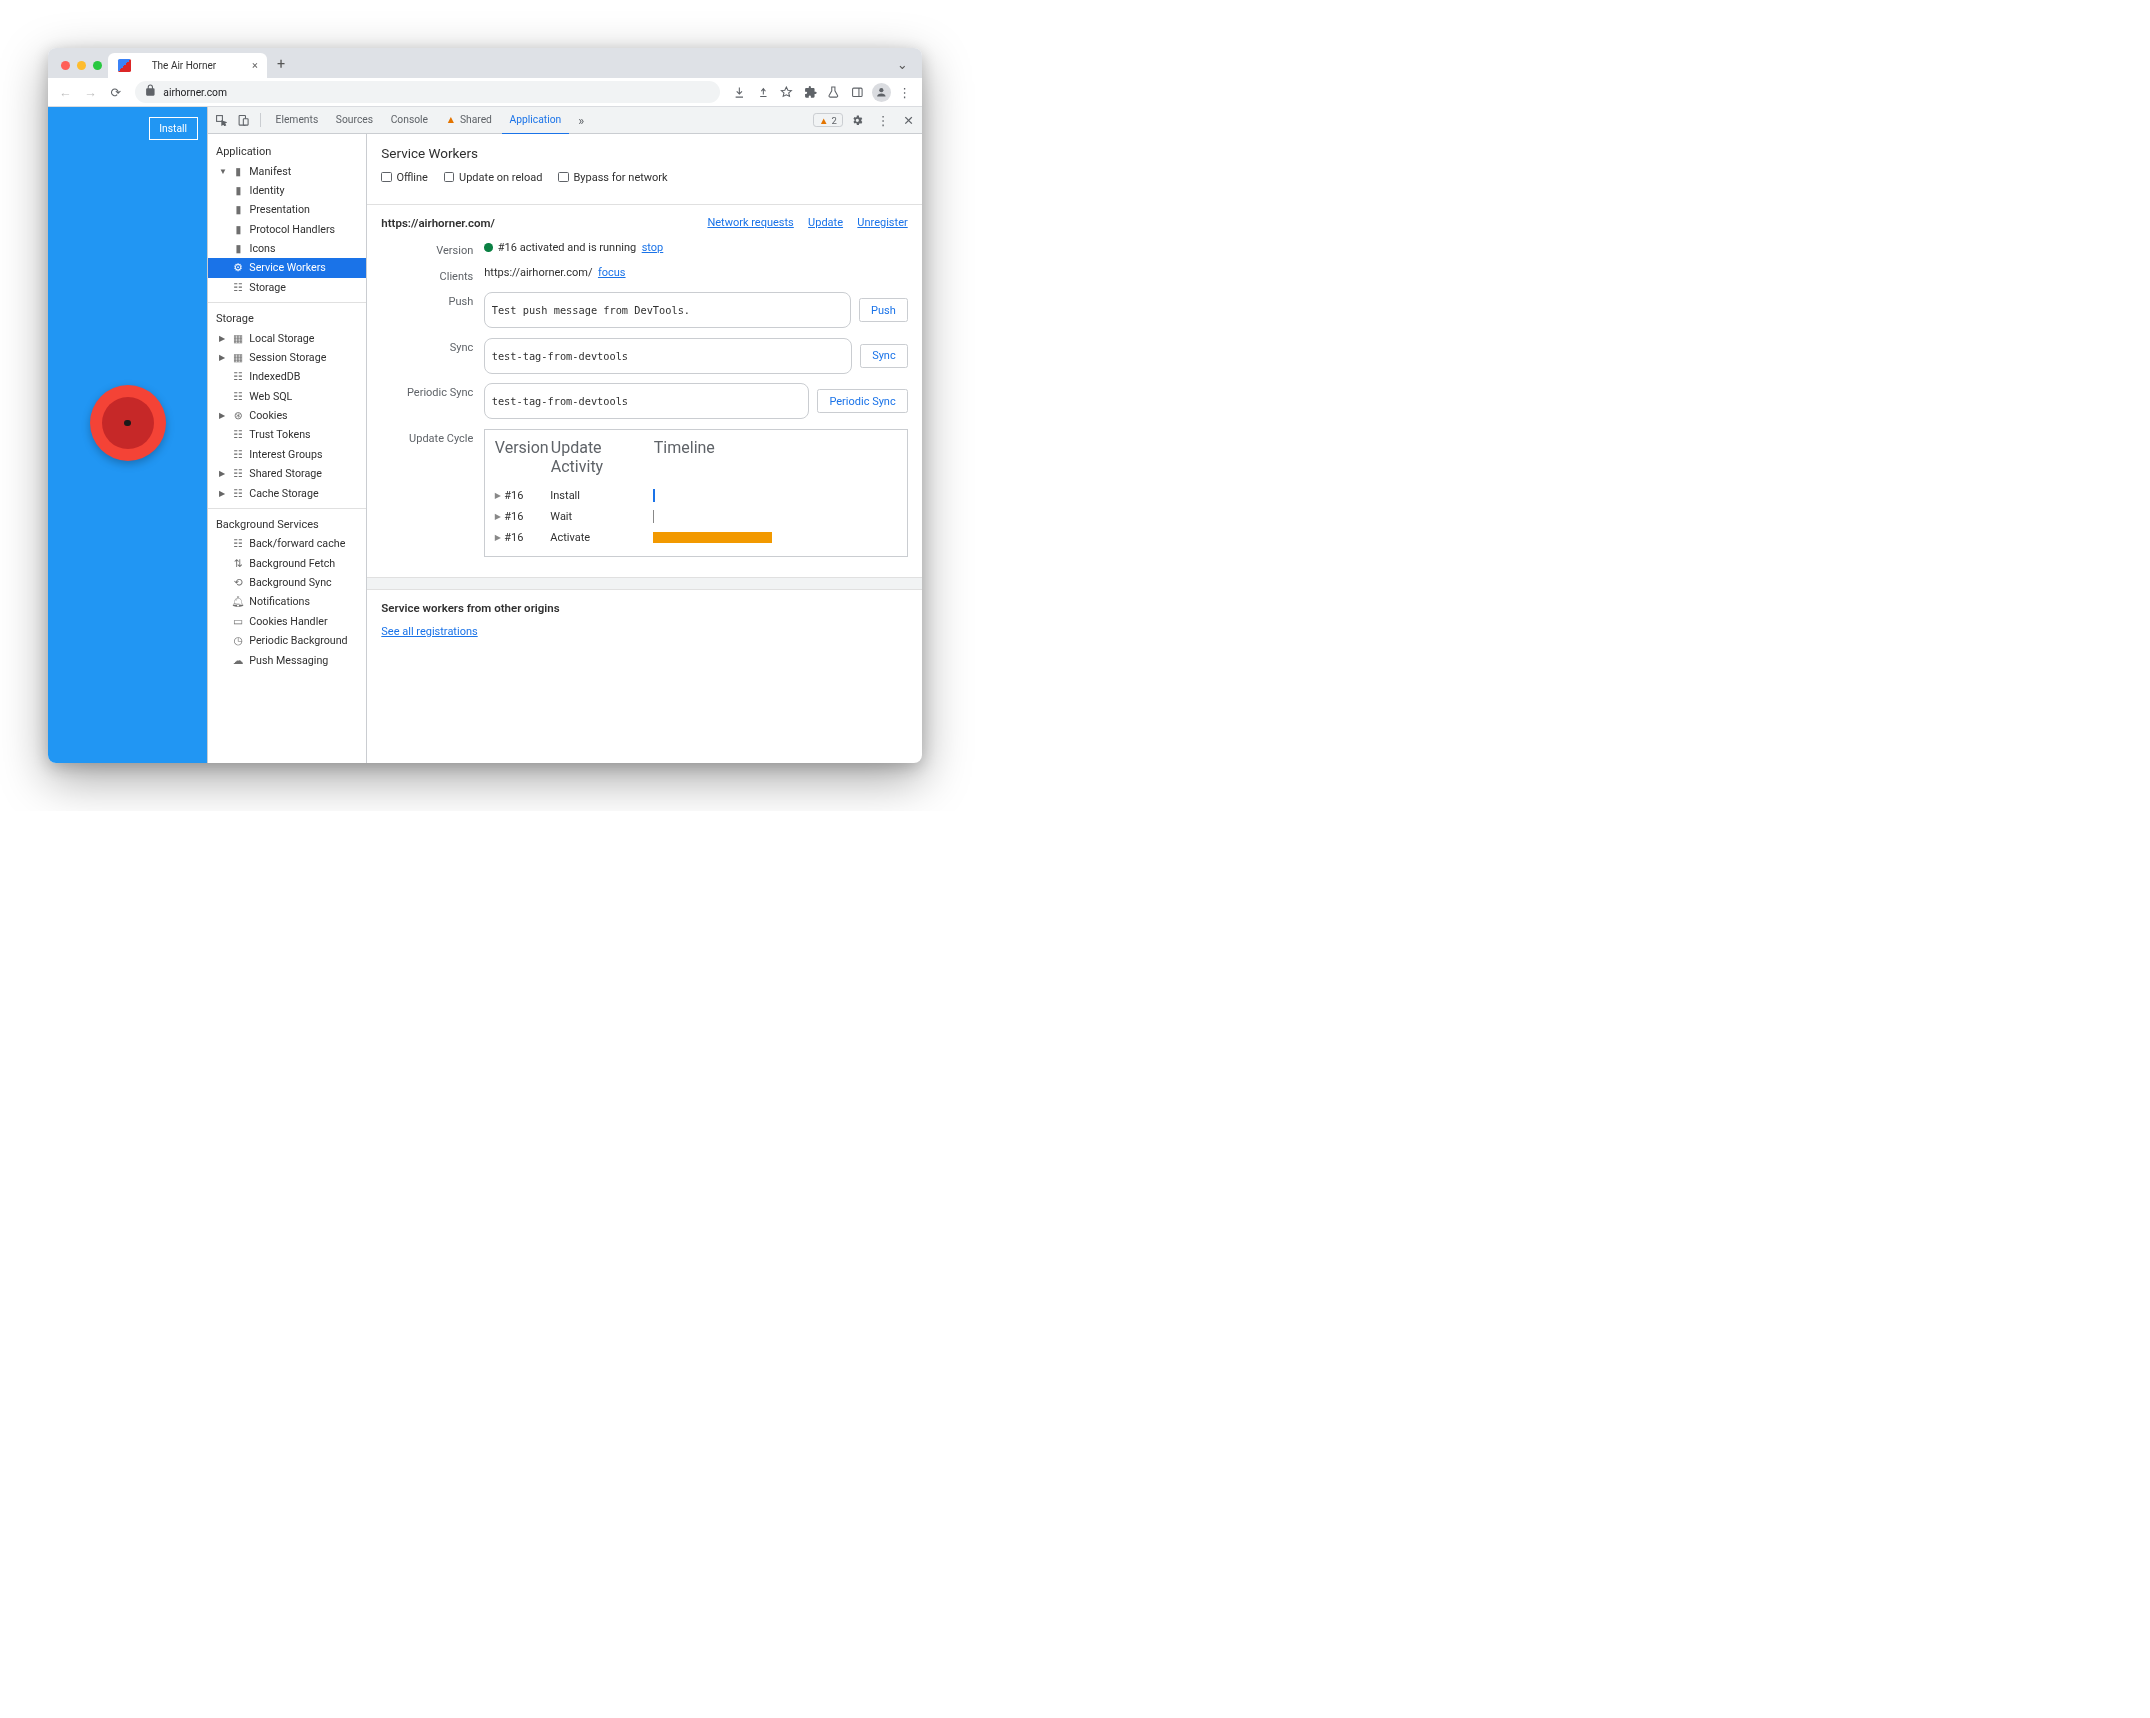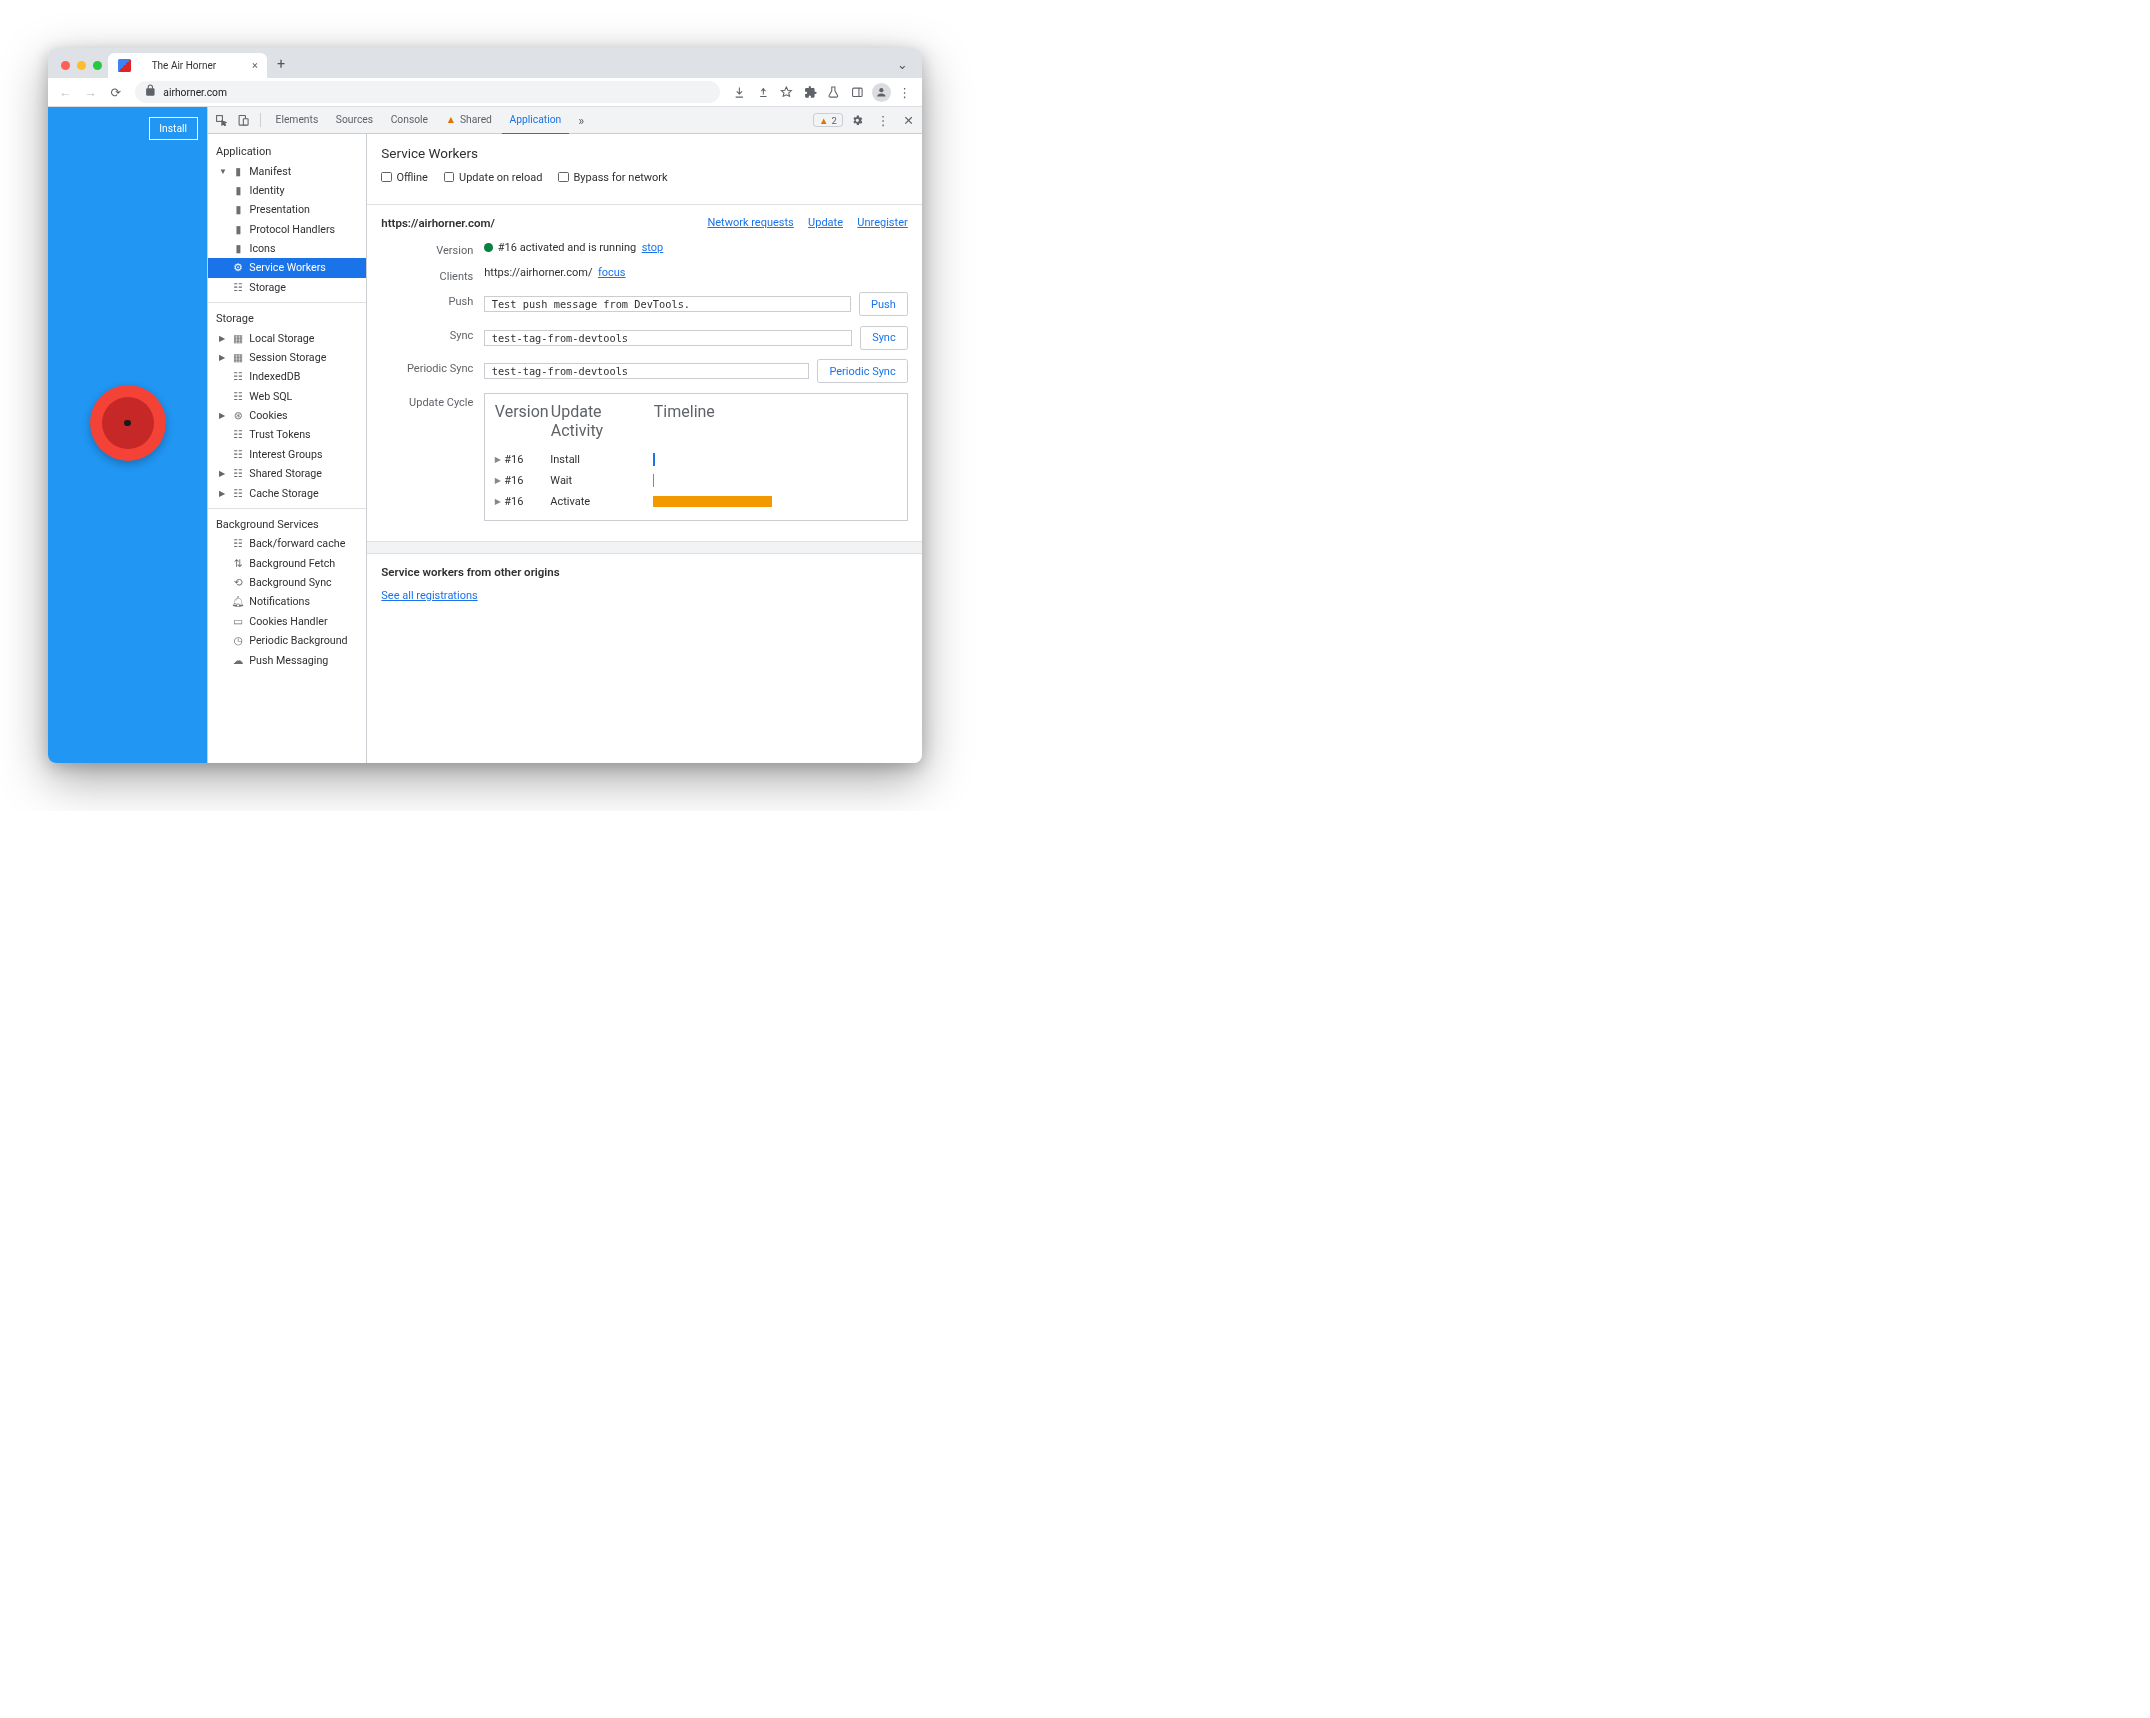--- a/index.html
+++ b/index.html
@@ -74,21 +74,21 @@
 .reg-head .links { margin-left:auto; display:flex; gap:14.3px; }
 .link { color:#1a73e8; text-decoration:underline; cursor:pointer; font-size:11px; }
 
 .field-row { display:flex; align-items:flex-start; margin-bottom:9.5px; font-size:11px; }
 .field-row .label { width:103px; text-align:right; color:#5f6368; padding-right:11px; padding-top:3.2px; }
 .field-row .val { flex:1; color:#303030; }
 .sub { margin-top:8px; }
 .status-dot { display:inline-block; width:8.7px; height:8.7px; border-radius:50%; background:#0b8043; margin-right:4.8px; vertical-align:-0.8px; }
 
 .act-row { display:flex; gap:8px; align-items:center; }
-.act-row input { flex:1; height:16px; border:0.8px solid #cacdd1; border-radius:0; padding:0 6.4px; font-family:Menlo,monospace; font-size:10.3px; color:#303030; }
+.act-row input { flex:1; height:36px; border:0.8px solid #cacdd1; border-radius:8px; padding:0 6.4px; font-family:Menlo,monospace; font-size:10.3px; color:#303030; }
 .act-btn { height:24px; border:0.8px solid #cacdd1; background:#fff; border-radius:2.4px; padding:0 11px; color:#1a73e8; font-size:11px; cursor:pointer; white-space:nowrap; }
 
 .cycle-box { border:0.8px solid #cacdd1; padding:8px 9.5px; }
 .cycle-head { display:flex; font-size:16px; color:#5f6368; margin-bottom:9px; }
 .cycle-head .c1{width:56px}.cycle-head .c2{width:103px}
 .cycle-row { display:flex; align-items:center; font-size:11px; color:#303030; padding:4px 0; }
 .cycle-row .exp { color:#888; font-size:8px; width:9.5px; cursor:pointer; }
 .cycle-row .c1{width:46px}.cycle-row .c2{width:103px}
 .cycle-row .tl-cell { flex:1; }
 .tick-b { width:1.6px; height:12.7px; background:#1a73e8; }

